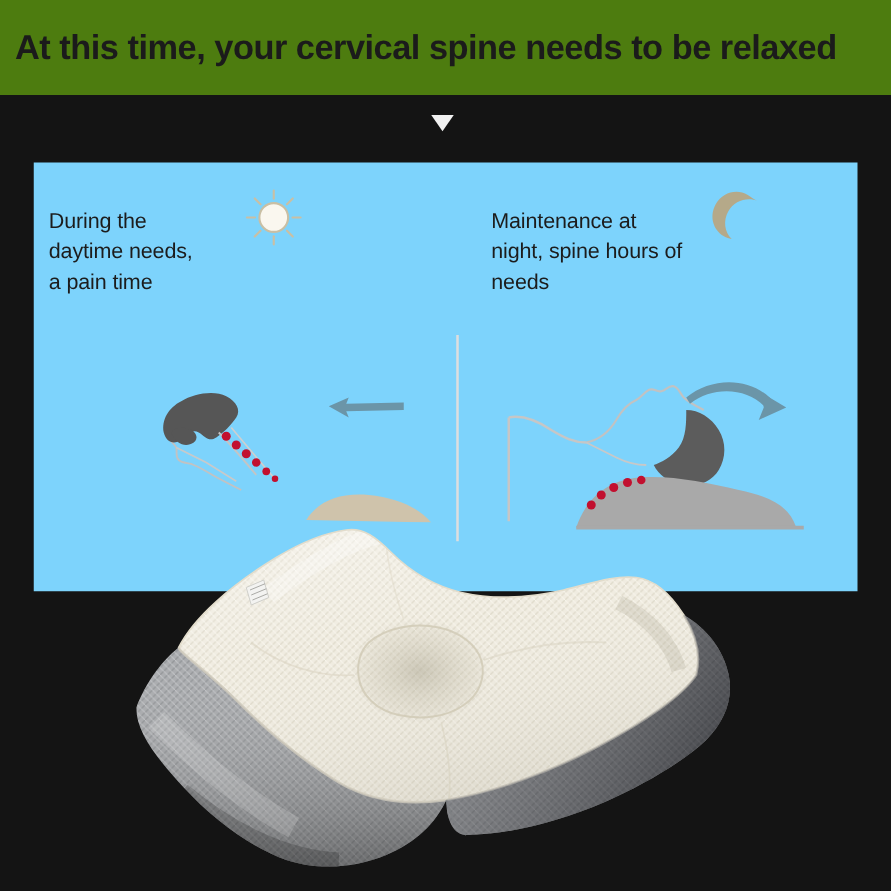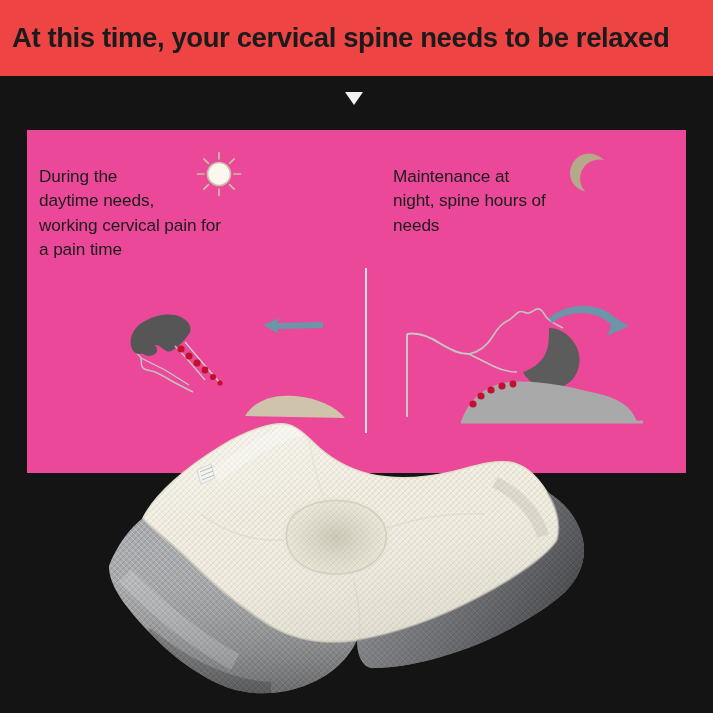--- a/index.html
+++ b/index.html
@@ -114,34 +114,33 @@
     width: 530px; height: 323px;
   }
 
   .noselect { user-select: none; }
 </style>
 </head>
 <body>
 
 <div id="page" style="background: rgb(20, 20, 20);">
 
-  <div id="header-banner" style="background: #ef4444; text-align: center;">
+  <div id="header-banner" style="background: #4d7c0f; text-align: center;">
     <div id="header-title" class="noselect" style="color: rgb(27, 27, 27);">At this time, your cervical spine needs to be relaxed</div>
   </div>
 
   <div id="triangle-marker" style="border-top-color: rgb(242, 242, 242);"></div>
 
-  <div id="info-panel" style="background: #ec4899;">
+  <div id="info-panel" style="background: #7dd3fc;">
 
     <div id="panel-divider" style="background: rgb(222, 222, 222);"></div>
 
     <div id="col-left-text" class="text-col noselect">
       <span class="ln">During the</span>
       <span class="ln">daytime needs,</span>
-      <span class="ln">working cervical pain for</span>
       <span class="ln">a pain time</span>
     </div>
 
     <svg id="sun-icon" viewBox="0 0 52 52">
       <circle cx="26" cy="26" r="11.5" fill="#faf7ef" stroke="#c9bfa4" stroke-width="1.7"></circle>
       <g stroke="#c9bfa4" stroke-width="1.7" stroke-linecap="round">
         <line x1="26" y1="4.5" x2="26" y2="11"></line>
         <line x1="26" y1="41" x2="26" y2="47.5"></line>
         <line x1="4.5" y1="26" x2="11" y2="26"></line>
         <line x1="41" y1="26" x2="47.5" y2="26"></line>

